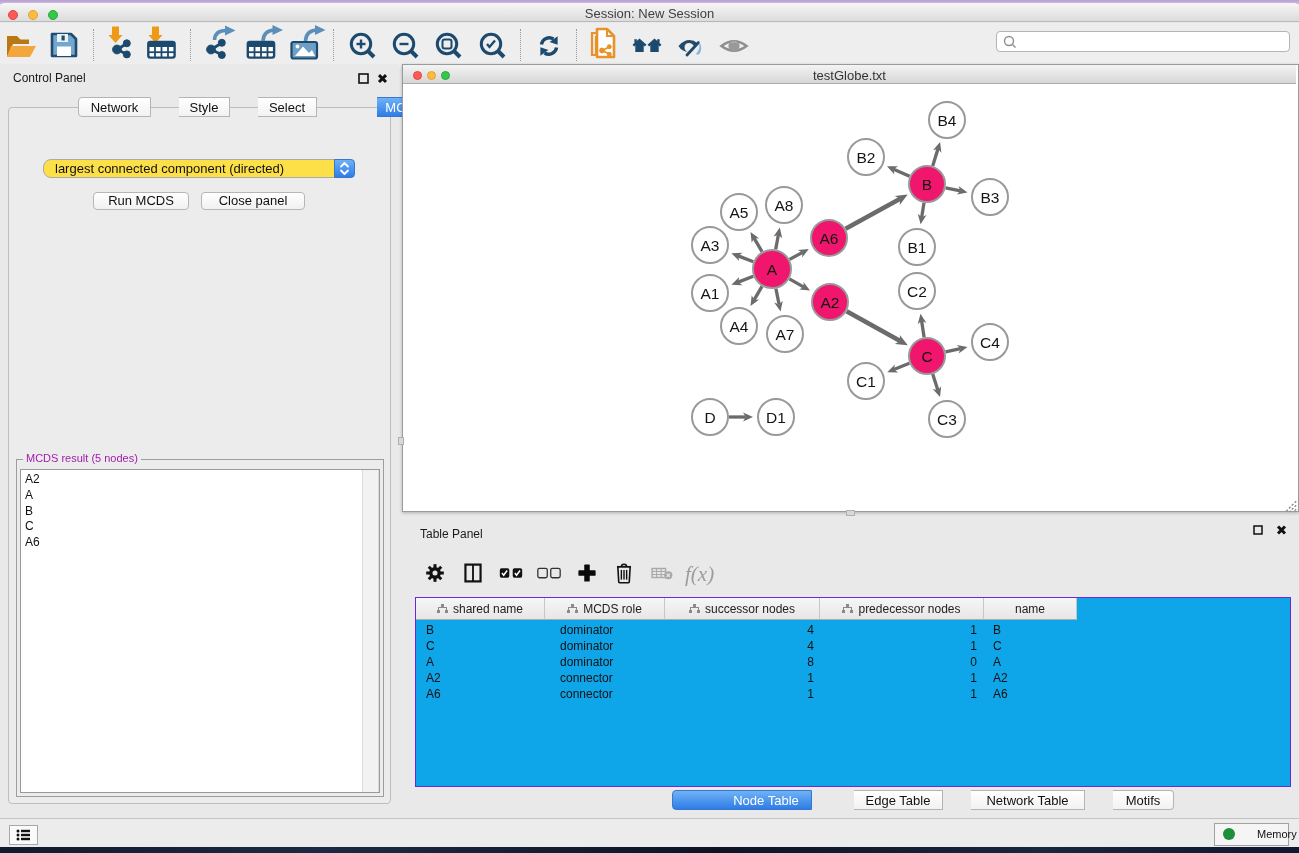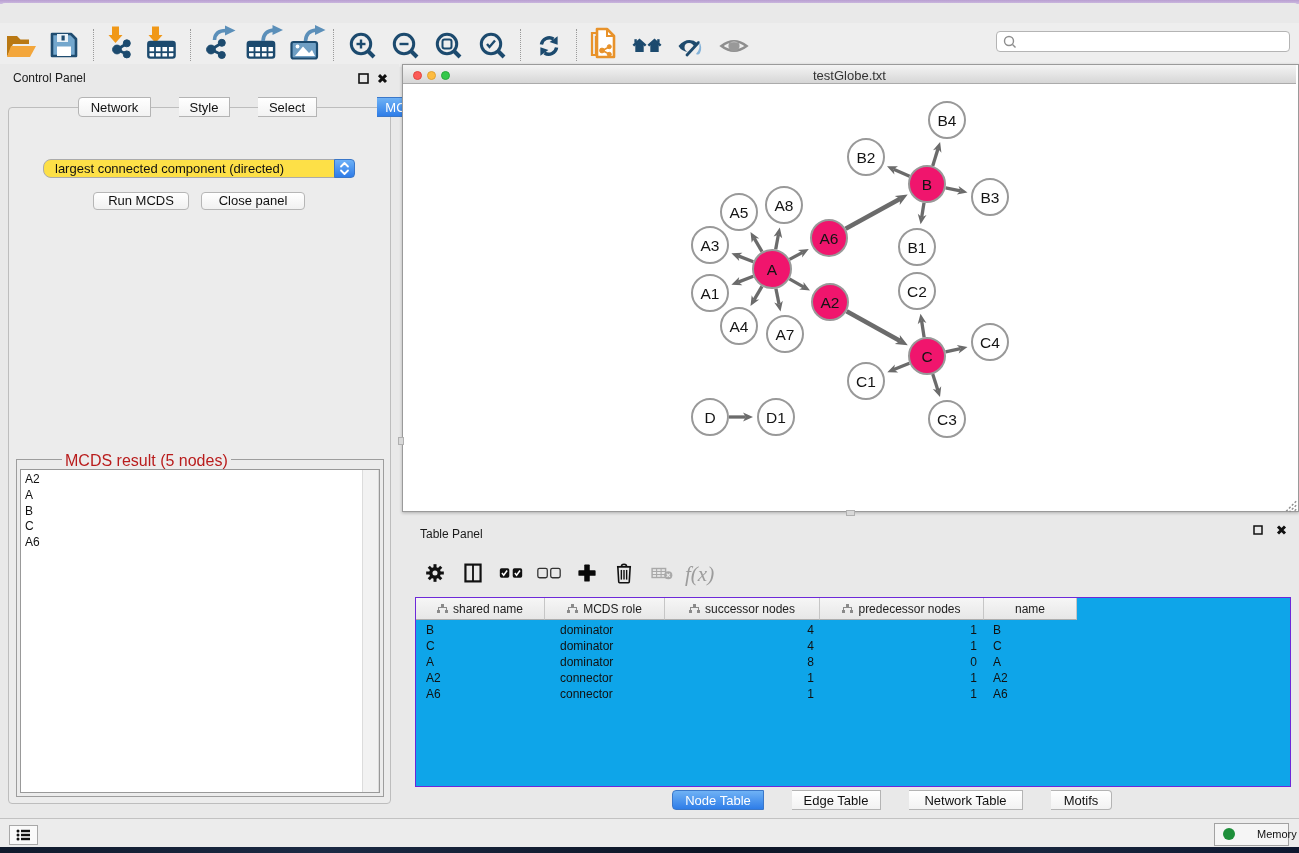--- a/index.html
+++ b/index.html
@@ -28,21 +28,21 @@
   .seg div:last-child{border-radius:0 4px 4px 0;}
   .seg div.sel{background:linear-gradient(#6fb2f5,#2e7de8);color:#fff;border-color:#3a77c9;}
   #cp-tabs{left:78px;top:33px;}
   #opt-label{left:0;top:72px;width:399px;text-align:center;font-size:13px;color:#111;}
   #dropdown{left:43px;top:95px;width:310px;height:17px;background:#fde047;border:1px solid #ababab;border-radius:8px;}
   #dd-text{left:11px;top:1px;font-size:13px;color:#111;}
   #dd-step{right:-1px;top:-1px;width:19px;height:17px;background:linear-gradient(#6db1f7,#2f7ce8);border:1px solid #3a77c9;border-radius:0 4px 4px 0;}
   .btn{background:linear-gradient(#ffffff,#f1f1f1);border:1px solid #b6b6b6;border-radius:4px;font-size:13px;color:#111;text-align:center;}
   
   #grp{left:16px;top:395px;width:366px;height:336px;border:1px solid #9d9d9d;}
-  #grp-label{left:6px;top:-8px;background:#ececec;padding:0 3px;font-size:16px;color:#b91c1c;margin-left:39px;}
+  #grp-label{left:6px;top:-8px;background:#ececec;padding:0 3px;font-size:11px;color:#a21caf;}
   #grp-list{left:3px;top:9px;width:358px;height:322px;background:#fff;border:1px solid #999;font-size:12px;color:#111;}
   #grp-scroll{right:0px;top:0px;width:15px;height:322px;background:#f2f2f2;border-left:1px solid #dcdcdc;border-right:1px solid #dcdcdc;}
   
   #netwin{left:402px;top:61px;width:895px;height:446px;background:#fff;border:1px solid #9a9a9a;box-shadow:0 1px 3px rgba(0,0,0,0.25);}
   #net-titlebar{left:0;top:0;width:893px;height:18px;background:linear-gradient(#f4f4f4,#d6d6d6);border-bottom:1px solid #ababab;}
   #net-title{width:100%;text-align:center;top:3px;font-size:13px;color:#333;}
   .tls{width:7px;height:7px;border-radius:50%;top:5px;}
   
   #tpanel{left:402px;top:513px;width:897px;height:302px;background:#e9e9e9;}
   #tp-title{left:18px;top:11px;font-size:12px;color:#1a1a1a;}
@@ -61,20 +61,26 @@
   #tp-tabs{left:270px;top:274px;}
   
   #statusbar{left:0;top:815px;width:1299px;height:29px;background:#ececec;border-top:1px solid #c2c2c2;}
   #list-btn{left:9px;top:6px;width:27px;height:18px;background:#fafafa;border:1px solid #a8a8a8;}
   #mem-btn{left:1214px;top:4px;width:73px;height:21px;background:#f5f5f5;border:1px solid #a2a2a2;font-size:11px;color:#111;}
 </style>
 </head>
 <body>
 <div class="abs" id="desktop-top"></div>
 <div class="abs" id="win">
+  <div class="abs" id="titlebar">
+    <div class="abs tl" style="left:8px;background:#fc5b57;border:1px solid #e2443e;"></div>
+    <div class="abs tl" style="left:28px;background:#fdbc40;border:1px solid #e0a135;"></div>
+    <div class="abs tl" style="left:48px;background:#34c84a;border:1px solid #2aa73c;"></div>
+    <div class="abs" id="title-main">Session: New Session</div>
+  </div>
   <div class="abs" style="left:0;top:59px;width:1299px;height:1px;background:#d4d4d4;"></div>
   <div class="abs" id="toolbar">
     <div class="abs sep" style="left:93px;"></div>
     <div class="abs sep" style="left:190px;"></div>
     <div class="abs sep" style="left:333px;"></div>
     <div class="abs sep" style="left:520px;"></div>
     <div class="abs sep" style="left:576px;"></div>
     <svg class="abs" id="icons-holder" width="760" height="44" style="left:0;top:0;">
 
       <g transform="translate(21,22)">
@@ -458,22 +464,22 @@
         <div class="tr">
             <span class="c1">A6</span>
             <span class="c2">connector</span>
             <span class="c3">1</span>
             <span class="c4">1</span>
             <span class="c5">A6</span>
           </div>
       </div>
     </div>
     <div class="abs seg" id="tp-tabs">
-      <div style="width:90px;" class="sel">Node Table</div>
-      <div style="width:88px;">Edge Table</div>
+      <div style="width:90px;padding-left:48px;" class="sel">Node Table</div>
+      <div style="width:88px;margin-left:14px;">Edge Table</div>
       <div style="width:113px;">Network Table</div>
       <div style="width:60px;">Motifs</div>
     </div>
   </div>
 
   <div class="abs" style="left:398px;top:434px;width:4px;height:6px;background:#d8d8d8;border:1px solid #b0b0b0;"></div>
   <div class="abs" style="left:846px;top:507px;width:7px;height:4px;background:#d8d8d8;border:1px solid #b0b0b0;"></div>
   <div class="abs" id="statusbar">
     <div class="abs" id="list-btn">
       <svg width="27" height="18" style="position:absolute;left:0;top:0;">

